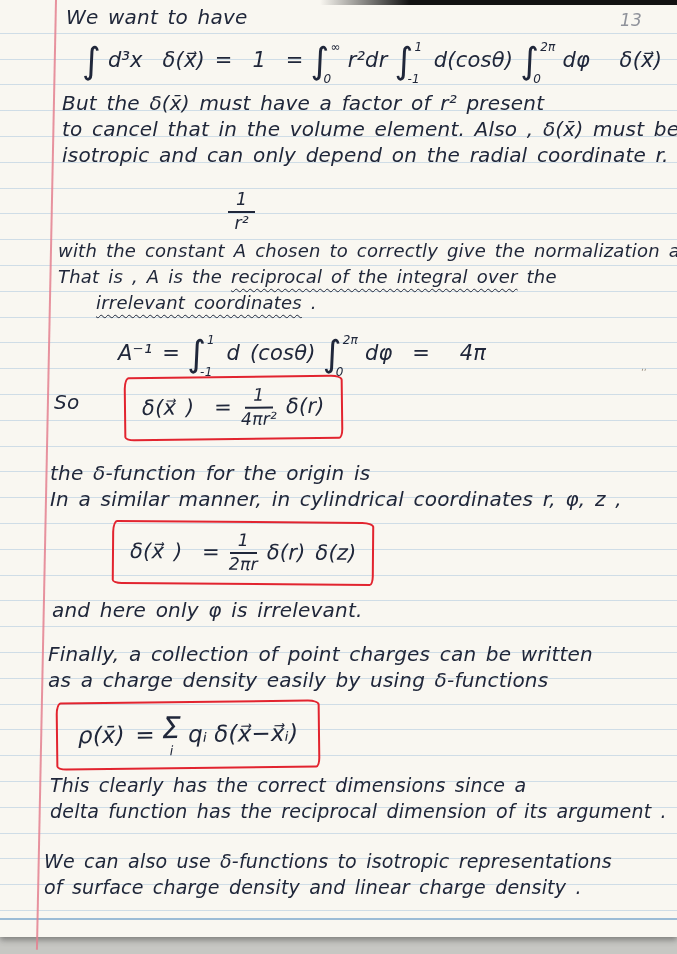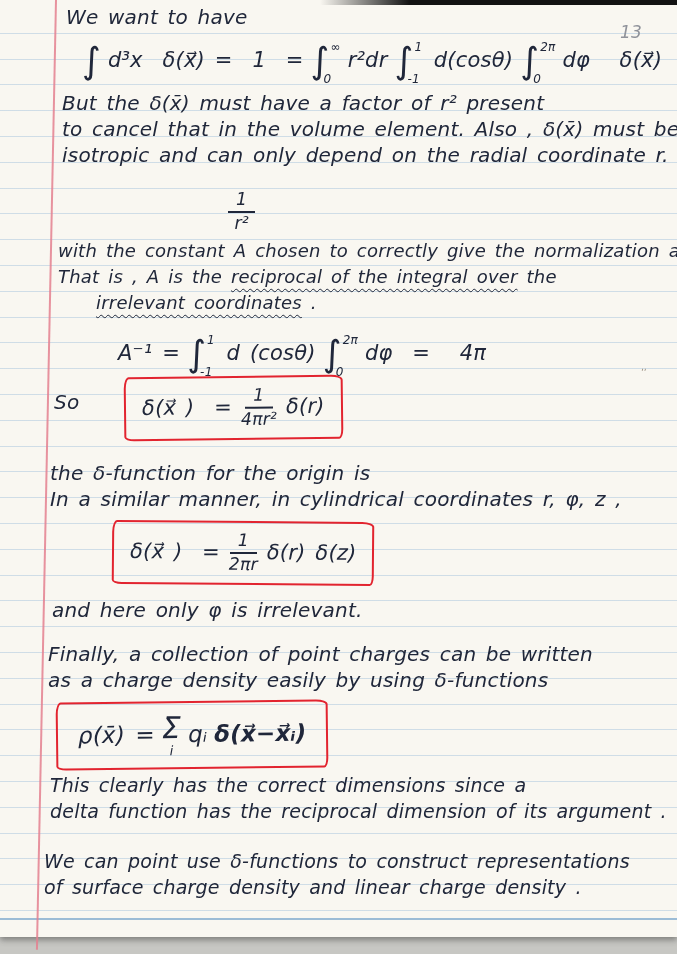--- a/index.html
+++ b/index.html
@@ -36,21 +36,21 @@
   }
   .hw{
     position:absolute;color:var(--ink,#20273a);
     font-style:italic;letter-spacing:.2px;word-spacing:3px;
     line-height:25.8px;white-space:nowrap;
   }
   .pencil{color:var(--pencil,#8f929a);font-size:17px;font-style:italic;}
   .sz18{font-size:18px;} .sz19{font-size:19px;} .sz20{font-size:20px;}
   .eq{display:flex;align-items:center;gap:7px;font-size:21px;}
   .eq .tk{white-space:pre;}
-  .eq .bold{font-weight:bold;}
+  .eq .bold{font-weight:normal;}
   .intg{display:inline-flex;align-items:center;}
   .int-glyph{font-size:36px;line-height:1;font-style:italic;}
   .lims{display:flex;flex-direction:column;justify-content:space-between;height:46px;font-size:12px;font-style:italic;margin-left:1px;}
   .lims .hi{transform:translateY(-3px);}
   .lims .lo{transform:translate(-7px,3px);}
   .frac{display:inline-flex;flex-direction:column;align-items:center;font-size:.82em;line-height:1.15;}
   .frac .num{padding:0 8px 1px;border-bottom:2px solid currentColor;}
   .frac .den{padding:1px 2px 0;}
   .sum{display:inline-flex;flex-direction:column;align-items:center;line-height:1;}
   .sum-glyph{font-size:30px;}
@@ -73,21 +73,21 @@
 </style>
 </head>
 <body>
 
 <div class="page">
   <div class="rules"></div>
   <div class="bottom-rule"></div>
   <div class="margin-line"></div>
   <div class="scan-edge"></div>
 
-  <div class="hw pencil" style="top:8px;left:620px;margin-top:12px;">13</div>
+  <div class="hw pencil" style="top:8px;left:620px;">13</div>
 
   <div class="hw sz20" style="top:5px;left:66px;">We want to have</div>
 
   <div class="hw eq" style="top:32px;left:82px;height:58px;">
       <span class="intg">
         <span class="int-glyph">∫</span>
       </span>
       <span class="tk">d³x  δ(x⃗) =  1  =</span>
       <span class="intg">
         <span class="int-glyph">∫</span>
@@ -203,16 +203,16 @@
         <span class="tk bold">δ(x⃗−x⃗ᵢ)</span>
       </div>
   </div>
 
   <div class="hw sz19" style="top:773px;left:50px;">
     <div>This  clearly  has  the  correct  dimensions  since a</div>
     <div>delta  function  has  the  reciprocal  dimension of its  argument .</div>
   </div>
 
   <div class="hw sz19" style="top:849px;left:44px;">
-    <div>We can point use  δ-functions  to  construct  representations</div>
+    <div>We can also use  δ-functions  to  isotropic  representations</div>
     <div>of   surface  charge  density  and    linear  charge  density .</div>
   </div>
 </div>
 
 </body></html>

